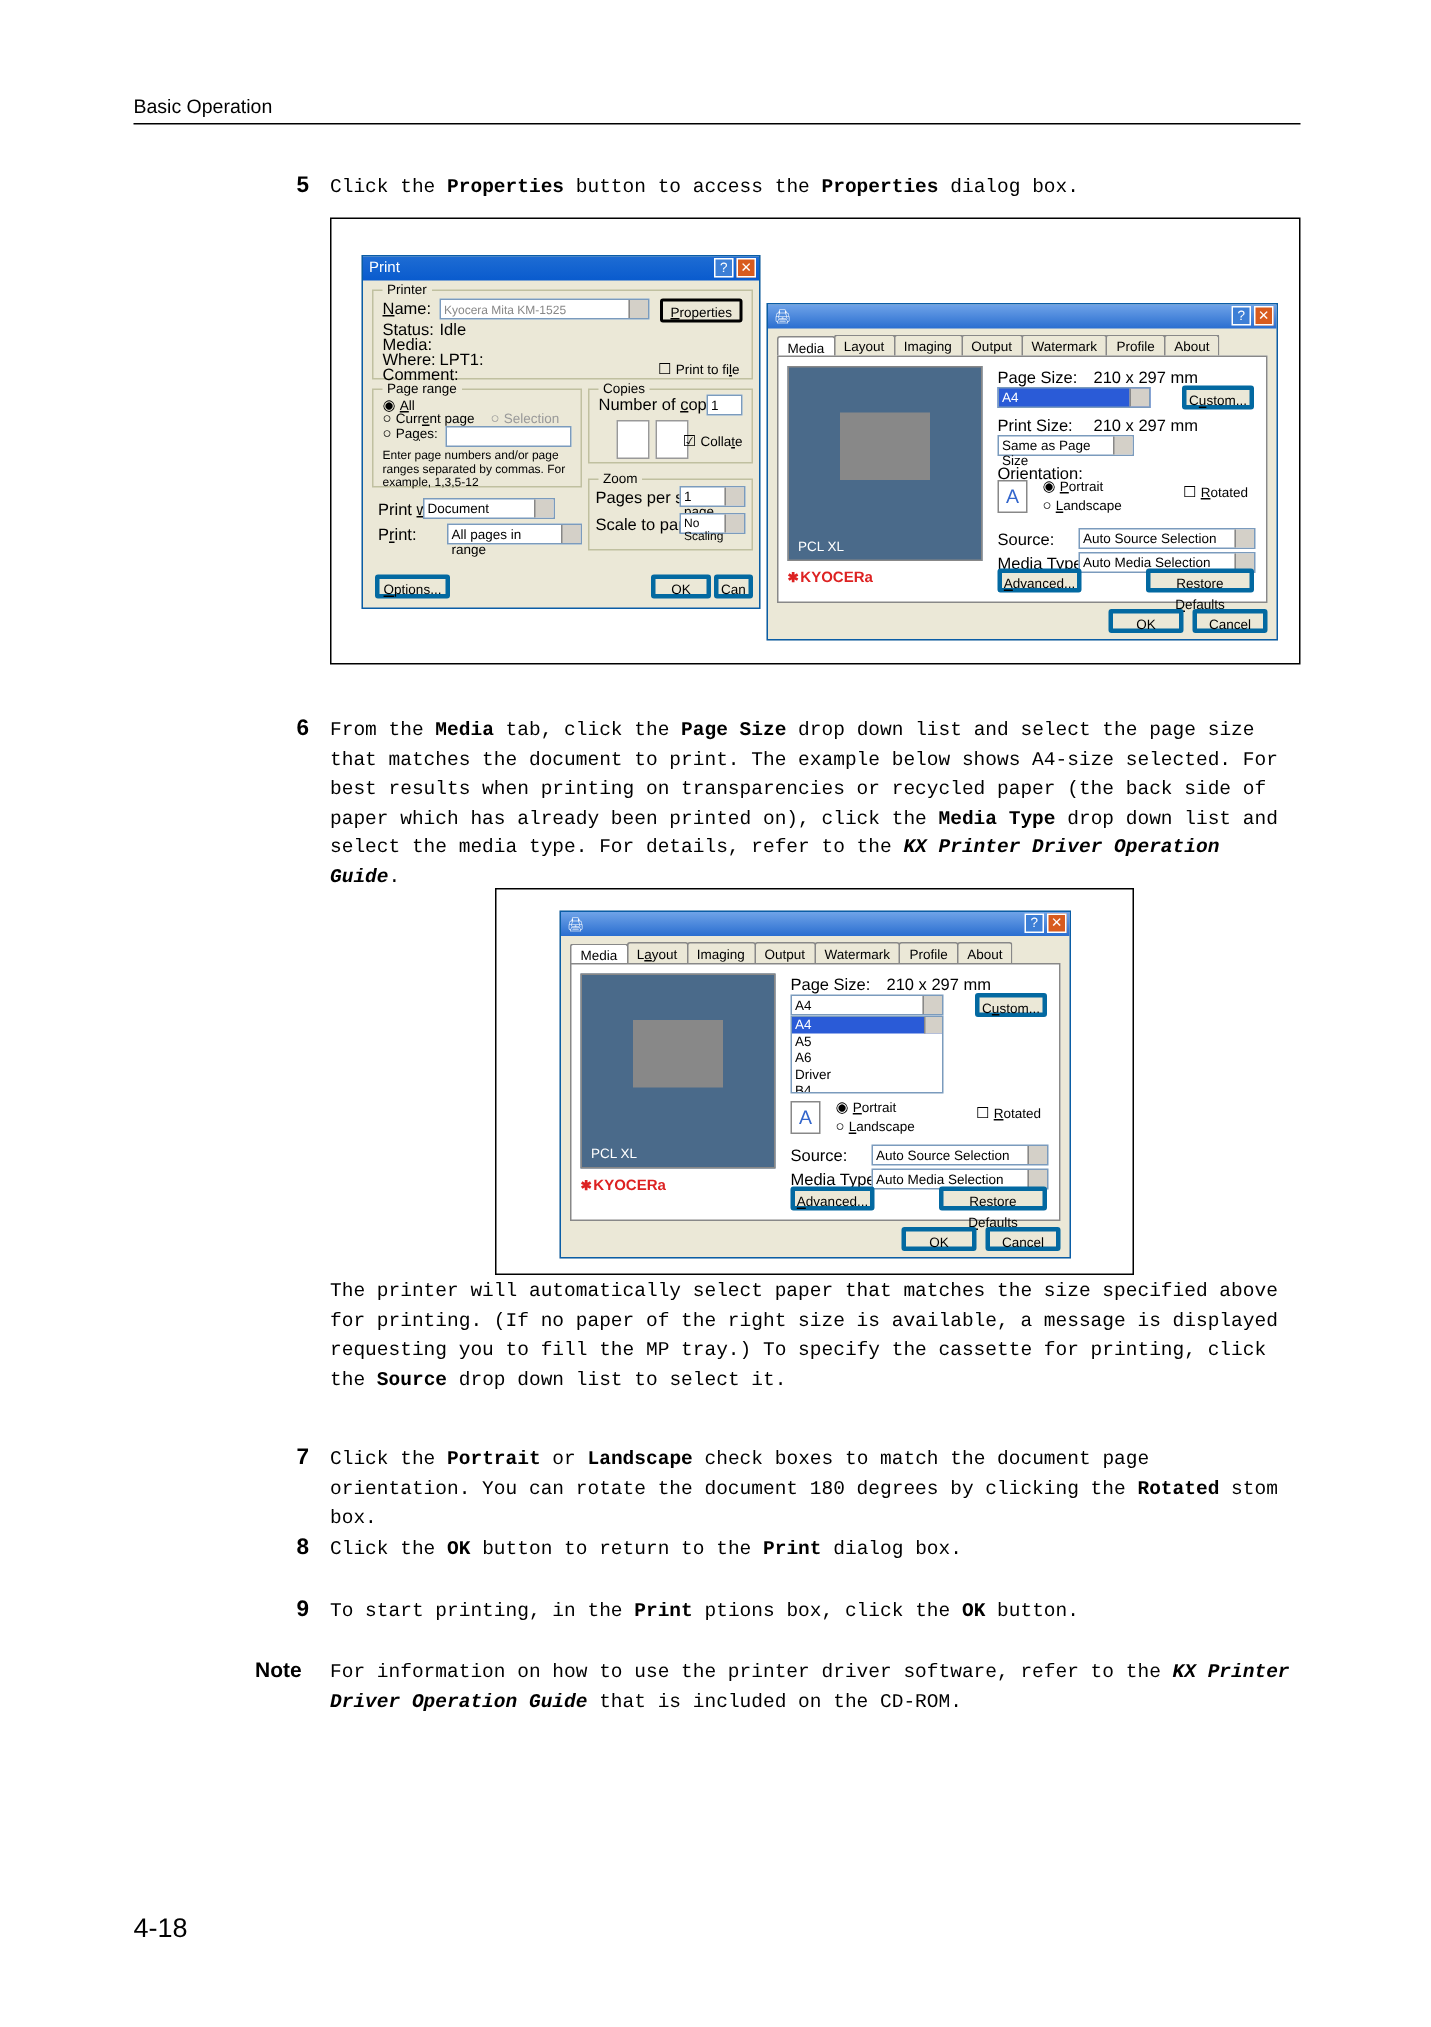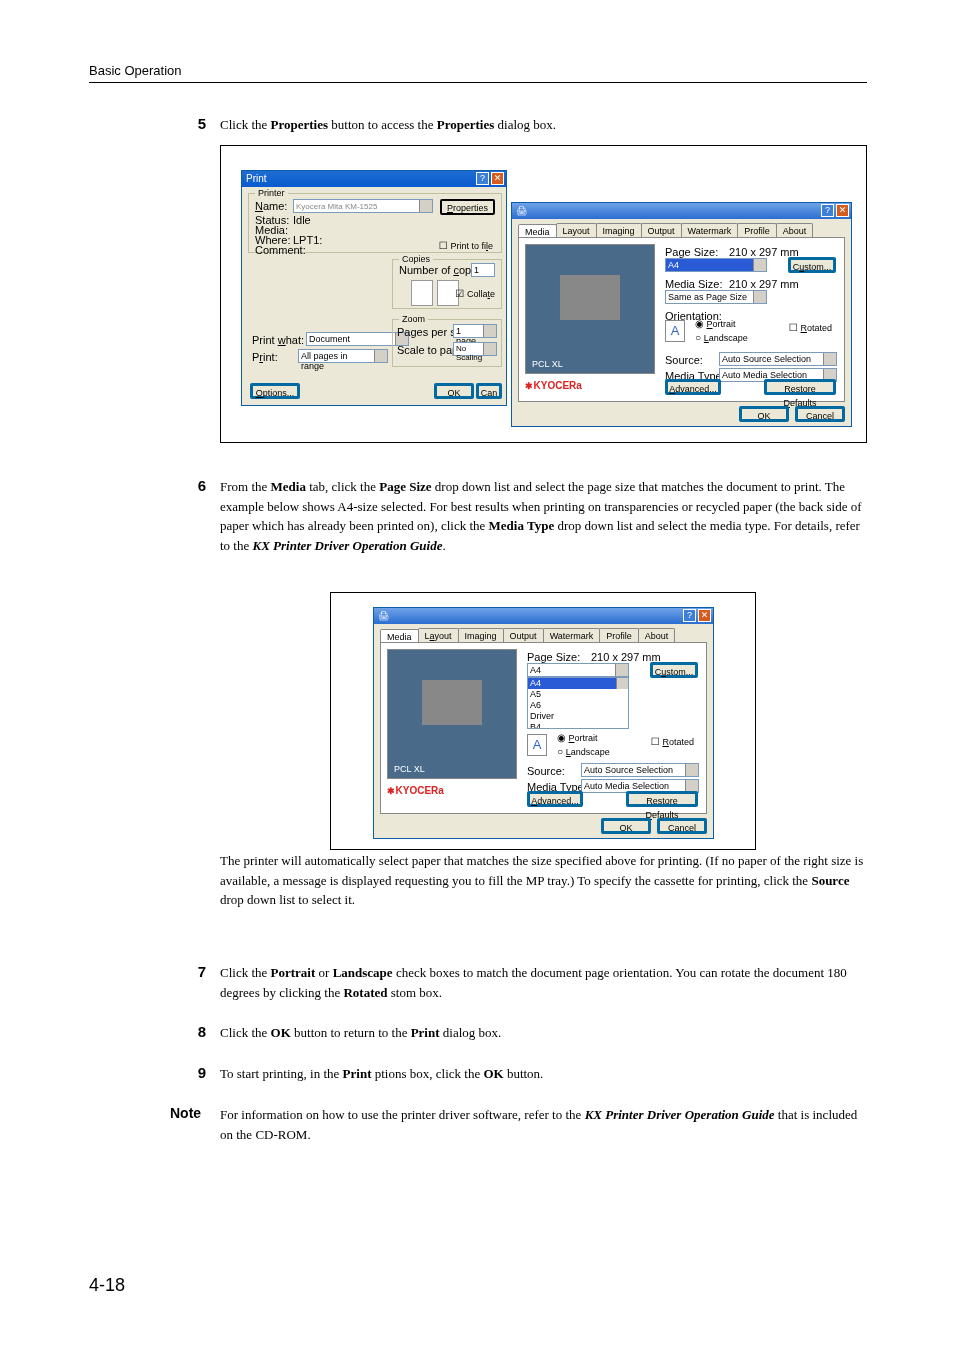--- a/index.html
+++ b/index.html
@@ -1,20 +1,20 @@
 <!DOCTYPE html>
 <html><head>
 <meta charset="utf-8">
 <style>
 *{margin:0;padding:0;box-sizing:border-box}
 body{font-family:Arial,Helvetica,sans-serif;background:#fff;width:954px;height:1351px;position:relative;color:#000}
 .header{position:absolute;top:63px;left:89px;font-size:13px}
 .hr-line{position:absolute;top:82px;left:89px;width:778px;height:1px;background:#000}
 .step-num{font-family:Arial;font-size:15px;font-weight:bold;position:absolute;left:192px;text-align:right;width:14px}
-.body-text{font-family:Liberation Serif, serif;font-size:13px;line-height:1.5;position:absolute;left:220px;width:647px}
+.body-text{font-family:Liberation Mono, monospace;font-size:13px;line-height:1.5;position:absolute;left:220px;width:647px}
 .bold{font-weight:bold}
 .italic{font-style:italic}
 .footer{position:absolute;bottom:55px;left:89px;font-size:18px}
 .screenshot-box{position:absolute;border:1px solid #000;background:#fff}
 .dlg{position:absolute;background:#ebe8d7;border:1px solid #0a5da6;font-size:9px}
 .dlg-title{background:linear-gradient(180deg,#1e6cd3,#095bce);color:#fff;height:16px;line-height:16px;padding:0 4px;font-size:10px;position:relative}
 .dlg-close{position:absolute;right:2px;top:1px;display:flex;gap:2px}
 .win-btn{width:13px;height:13px;background:#d85b1e;border:1px solid #fff;color:#fff;font-size:9px;line-height:10px;text-align:center}
 .win-btn.help{background:#3d7fd6}
 .fieldset{position:absolute;border:1px solid #c0c0a0}
@@ -73,32 +73,41 @@
       <div class="btn-w" style="top:5px;right:6px;width:55px;border:2px solid #000"><u>P</u>roperties</div>
       <div class="lbl" style="top:20px;left:6px">Status:</div>
       <div class="lbl" style="top:20px;left:44px">Idle</div>
       <div class="lbl" style="top:30px;left:6px">Media:</div>
       <div class="lbl" style="top:40px;left:6px">Where:</div>
       <div class="lbl" style="top:40px;left:44px">LPT1:</div>
       <div class="lbl" style="top:50px;left:6px">Comment:</div>
       <div class="check" style="top:46px;right:8px">Print to fi<u>l</u>e</div>
     </div>
 
+    <div class="fieldset" style="top:88px;left:6px;width:140px;height:66px">
+      <div class="fieldset-leg">Page range</div>
+      <div class="radio sel" style="top:4px;left:6px"><u>A</u>ll</div>
+      <div class="radio" style="top:14px;left:6px">Curr<u>e</u>nt page</div>
+      <div class="radio" style="top:14px;left:78px;color:#999">Selection</div>
+      <div class="radio" style="top:24px;left:6px">Pa<u>g</u>es:</div>
+      <div class="input-box" style="top:24px;left:48px;width:84px"></div>
+      <div class="lbl" style="top:40px;left:6px;width:130px;font-size:8px;line-height:1.1">Enter page numbers and/or page ranges separated by commas. For example, 1,3,5-12</div>
+    </div>
 
     <div class="fieldset" style="top:88px;left:150px;width:110px;height:50px">
       <div class="fieldset-leg">Copies</div>
       <div class="lbl" style="top:4px;left:6px">Number of <u>c</u>opies:</div>
       <div class="input-box" style="top:3px;right:6px;width:24px">1</div>
       <div class="copies-icon" style="top:20px;left:18px"></div>
       <div class="copies-icon" style="top:20px;left:44px"></div>
       <div class="check sel" style="top:28px;right:6px">Colla<u>t</u>e</div>
     </div>
 
     <div class="lbl" style="top:163px;left:10px">Print <u>w</u>hat:</div>
-    <div class="dd" style="top:161px;left:64px;width:103px"><span>Document</span><div class="dd-arrow"></div></div>
+    <div class="dd" style="top:161px;left:40px;width:88px"><span>Document</span><div class="dd-arrow"></div></div>
     <div class="lbl" style="top:180px;left:10px">P<u>r</u>int:</div>
     <div class="dd" style="top:178px;left:56px;width:90px"><span>All pages in range</span><div class="dd-arrow"></div></div>
 
     <div class="fieldset" style="top:148px;left:150px;width:110px;height:48px">
       <div class="fieldset-leg">Zoom</div>
       <div class="lbl" style="top:6px;left:4px">Pages per s<u>h</u>eet:</div>
       <div class="dd" style="top:4px;right:4px;width:44px"><span>1 page</span><div class="dd-arrow"></div></div>
       <div class="lbl" style="top:24px;left:4px">Scale to paper si<u>z</u>e:</div>
       <div class="dd" style="top:22px;right:4px;width:44px;font-size:8px"><span>No Scaling</span><div class="dd-arrow"></div></div>
     </div>
@@ -128,23 +137,23 @@
       <div class="preview-box" style="top:6px;left:6px;width:130px;height:130px">
         <div class="preview-img"></div>
         <div style="position:absolute;bottom:4px;left:6px;color:#fff;font-size:9px">PCL XL</div>
       </div>
       <div class="kyo-logo" style="top:142px;left:6px">KYOCERa</div>
 
       <div class="lbl" style="top:8px;left:146px">Page Size:</div>
       <div class="lbl" style="top:8px;left:210px">210 x 297 mm</div>
       <div class="dd" style="top:20px;left:146px;width:102px;background:#2a5bd7;color:#fff"><span>A4</span><div class="dd-arrow"></div></div>
       <div class="btn-w" style="top:19px;right:8px;width:48px">C<u>u</u>stom...</div>
-      <div class="lbl" style="top:40px;left:146px">Media Size:</div>
+      <div class="lbl" style="top:40px;left:146px">Print Size:</div>
       <div class="lbl" style="top:40px;left:210px">210 x 297 mm</div>
-      <div class="dd" style="top:52px;left:146px;width:102px"><span>Same as Page Size</span><div class="dd-arrow"></div></div>
+      <div class="dd" style="top:52px;left:146px;width:91px"><span>Same as Page Size</span><div class="dd-arrow"></div></div>
       <div class="lbl" style="top:72px;left:146px">Orientation:</div>
       <div style="position:absolute;top:82px;left:146px;width:20px;height:22px;border:1px solid #888;background:#fff;text-align:center;line-height:20px;font-size:13px;color:#36c">A</div>
       <div class="radio sel" style="top:80px;left:176px"><u>P</u>ortrait</div>
       <div class="radio" style="top:94px;left:176px"><u>L</u>andscape</div>
       <div class="check" style="top:84px;right:12px"><u>R</u>otated</div>
       <div class="lbl" style="top:116px;left:146px">Source:</div>
       <div class="dd" style="top:114px;left:200px;width:118px"><span>Auto Source Selection</span><div class="dd-arrow"></div></div>
       <div class="lbl" style="top:132px;left:146px">Media Type:</div>
       <div class="dd" style="top:130px;left:200px;width:118px"><span>Auto Media Selection</span><div class="dd-arrow"></div></div>
       <div class="btn-w" style="bottom:6px;left:146px;width:56px"><u>A</u>dvanced...</div>

